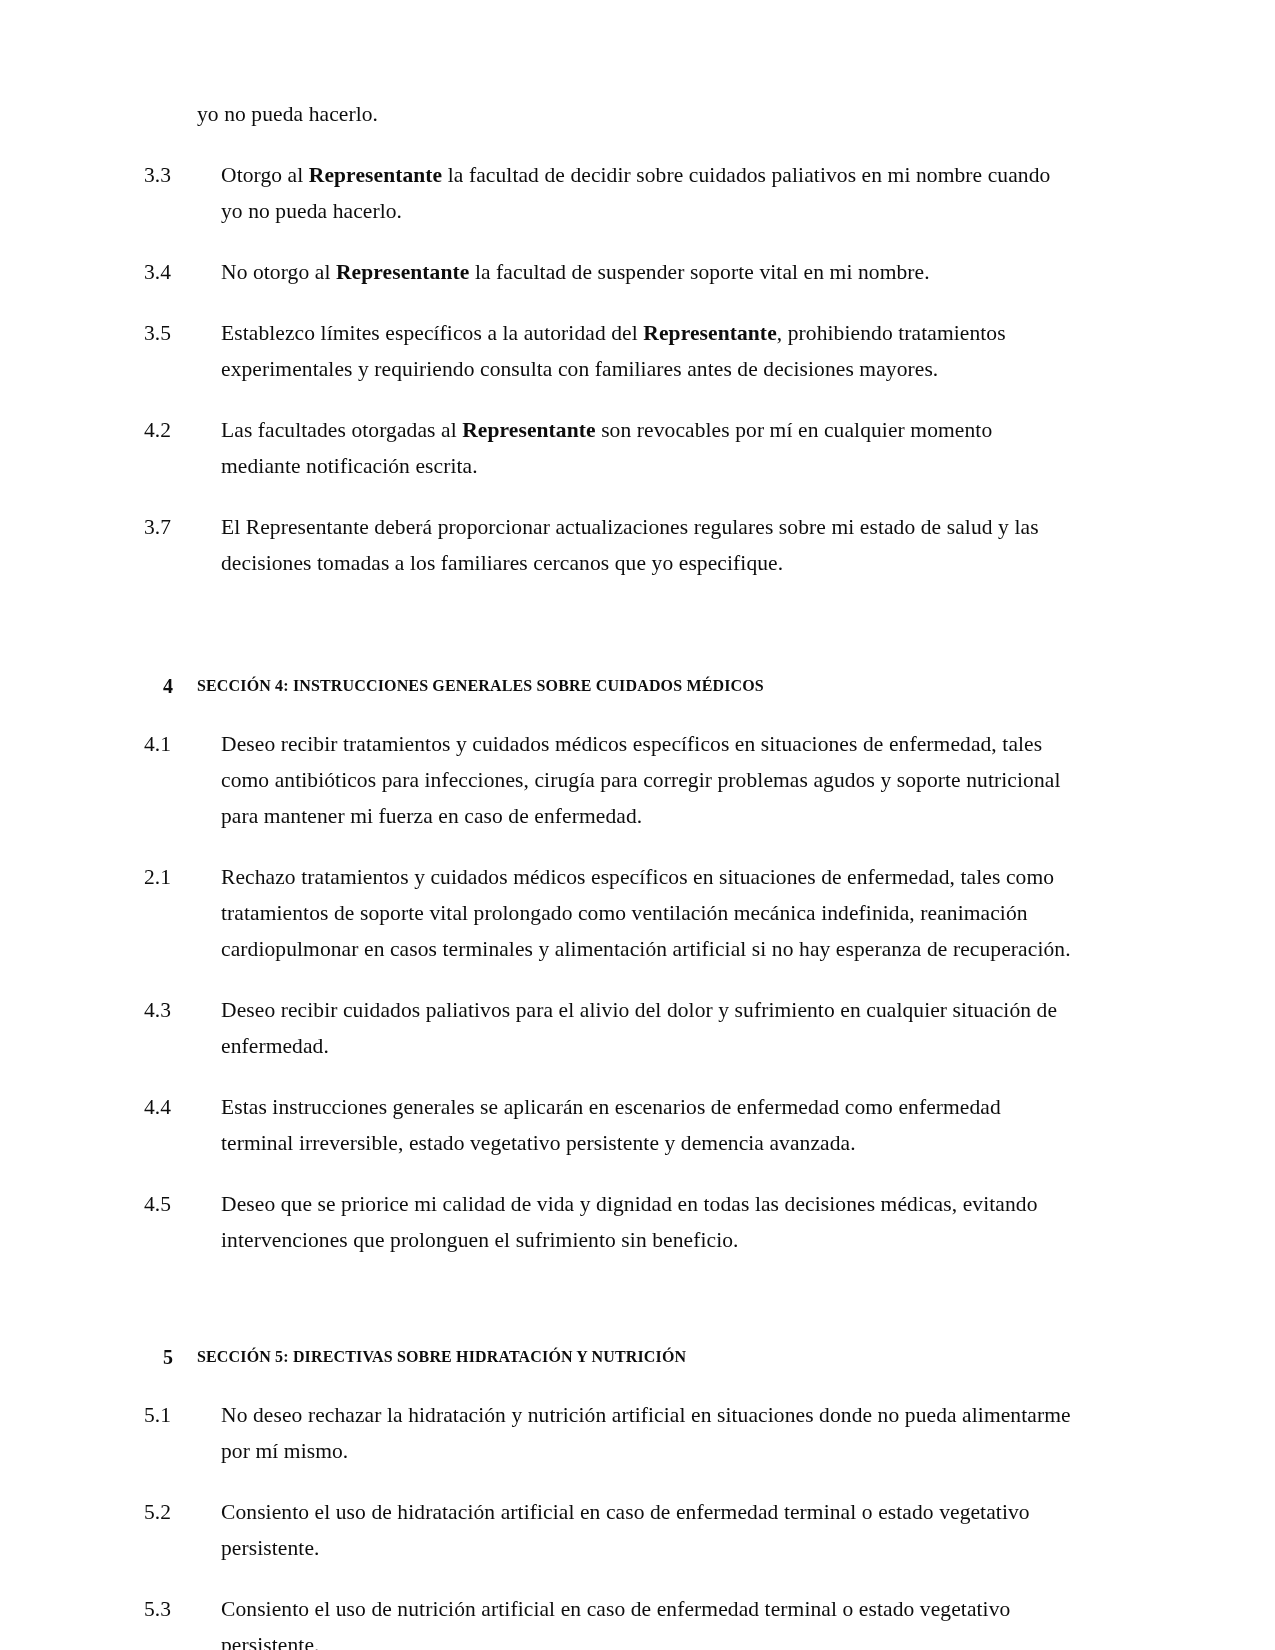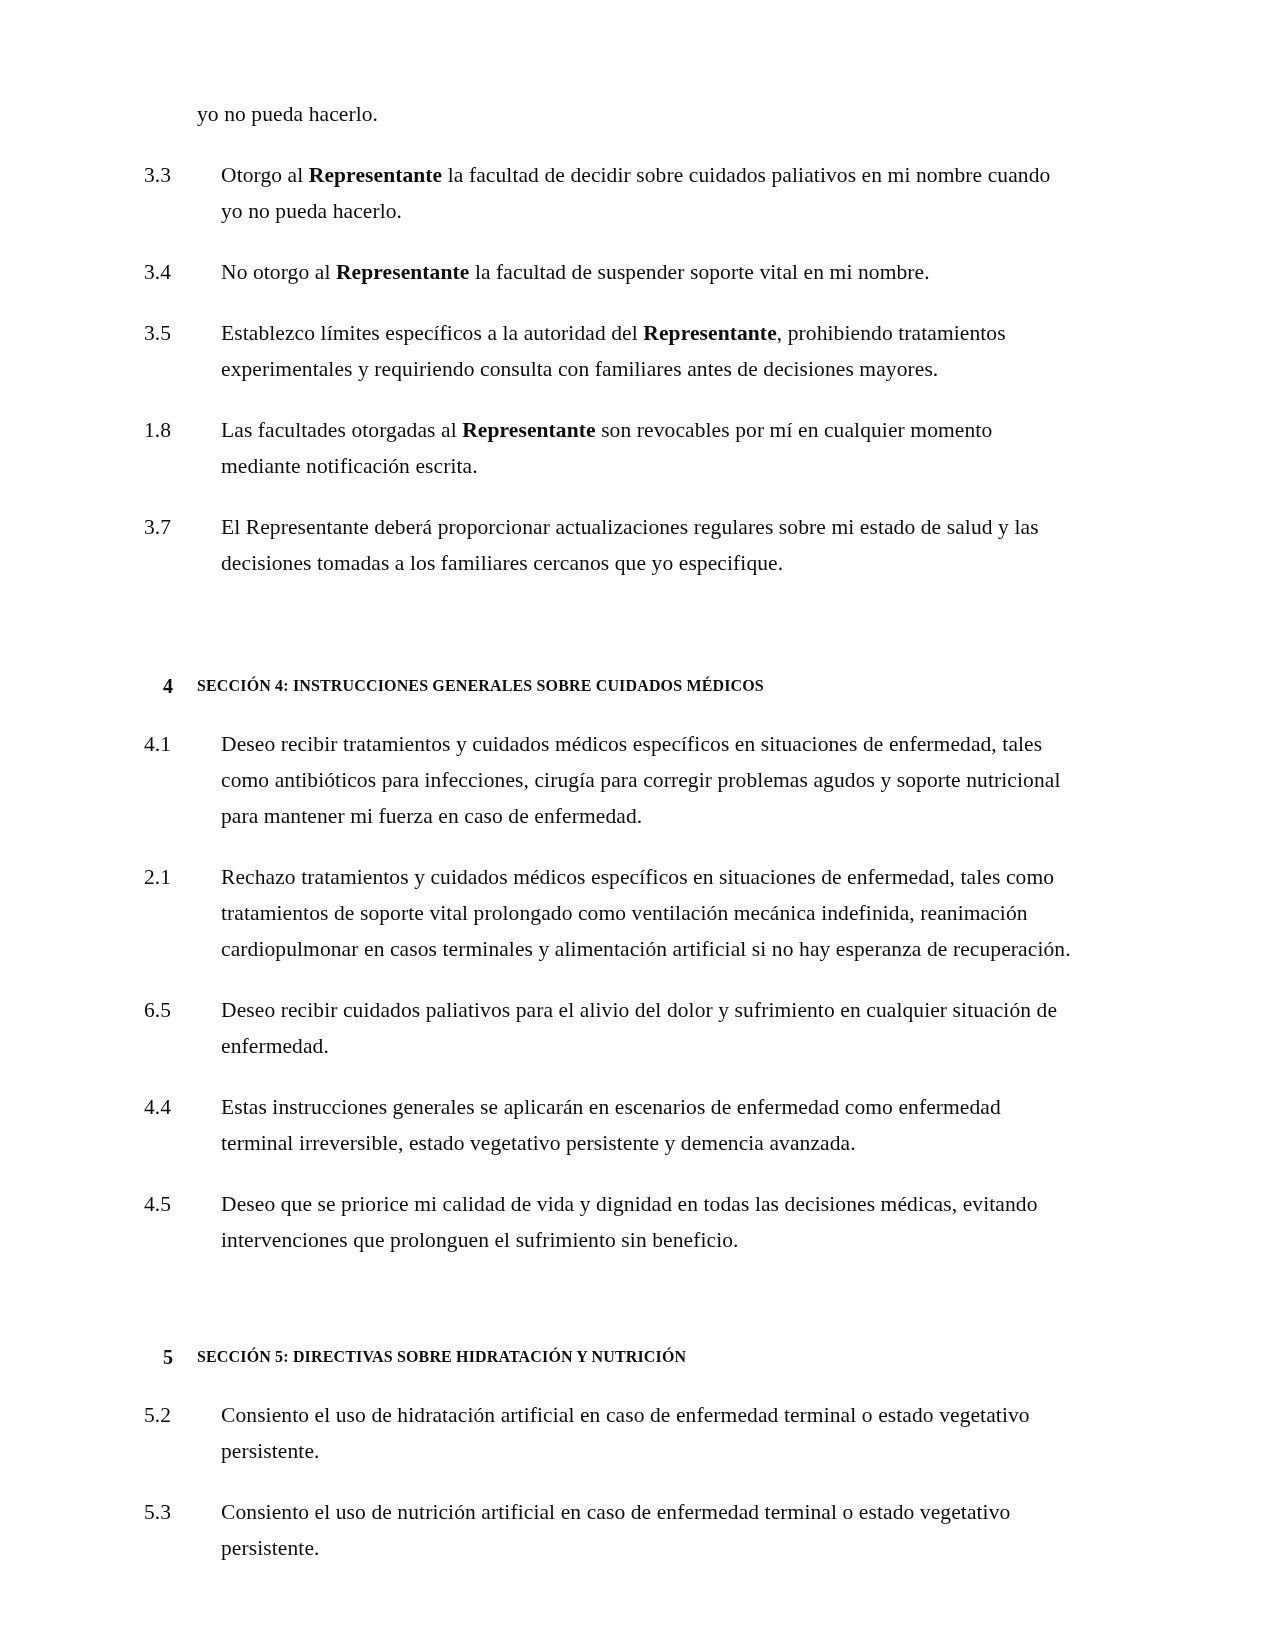--- a/index.html
+++ b/index.html
@@ -117,56 +117,60 @@
         </div>
         <div class="clause">
           <div class="clause-num">3.4</div>
           <div class="clause-body"><span>No otorgo al </span><strong>Representante</strong><span> la facultad de suspender soporte vital en mi nombre.</span></div>
         </div>
         <div class="clause">
           <div class="clause-num">3.5</div>
           <div class="clause-body"><span>Establezco límites específicos a la autoridad del </span><strong>Representante</strong><span>, prohibiendo tratamientos experimentales y requiriendo consulta con familiares antes de decisiones mayores.</span></div>
         </div>
         <div class="clause">
-          <div class="clause-num">1.8</div>
+          <div class="clause-num">4.2</div>
           <div class="clause-body"><span>Las facultades otorgadas al </span><strong>Representante</strong><span> son revocables por mí en cualquier momento mediante notificación escrita.</span></div>
         </div>
         <div class="clause">
           <div class="clause-num">3.7</div>
           <div class="clause-body"><span>El Representante deberá proporcionar actualizaciones regulares sobre mi estado de salud y las decisiones tomadas a los familiares cercanos que yo especifique.</span></div>
         </div>
         <div class="section-head first-head">
           <div class="section-num">4</div>
           <div class="section-title">SECCIÓN 4: INSTRUCCIONES GENERALES SOBRE CUIDADOS MÉDICOS</div>
         </div>
         <div class="clause">
           <div class="clause-num">4.1</div>
           <div class="clause-body"><span>Deseo recibir tratamientos y cuidados médicos específicos en situaciones de enfermedad, tales como antibióticos para infecciones, cirugía para corregir problemas agudos y soporte nutricional para mantener mi fuerza en caso de enfermedad.</span></div>
         </div>
         <div class="clause">
           <div class="clause-num">2.1</div>
           <div class="clause-body"><span>Rechazo tratamientos y cuidados médicos específicos en situaciones de enfermedad, tales como tratamientos de soporte vital prolongado como ventilación mecánica indefinida, reanimación cardiopulmonar en casos terminales y alimentación artificial si no hay esperanza de recuperación.</span></div>
         </div>
         <div class="clause">
-          <div class="clause-num">6.5</div>
+          <div class="clause-num">4.3</div>
           <div class="clause-body"><span>Deseo recibir cuidados paliativos para el alivio del dolor y sufrimiento en cualquier situación de enfermedad.</span></div>
         </div>
         <div class="clause">
           <div class="clause-num">4.4</div>
           <div class="clause-body"><span>Estas instrucciones generales se aplicarán en escenarios de enfermedad como enfermedad terminal irreversible, estado vegetativo persistente y demencia avanzada.</span></div>
         </div>
         <div class="clause">
           <div class="clause-num">4.5</div>
           <div class="clause-body"><span>Deseo que se priorice mi calidad de vida y dignidad en todas las decisiones médicas, evitando intervenciones que prolonguen el sufrimiento sin beneficio.</span></div>
         </div>
         <div class="section-head">
           <div class="section-num">5</div>
           <div class="section-title">SECCIÓN 5: DIRECTIVAS SOBRE HIDRATACIÓN Y NUTRICIÓN</div>
         </div>
         <div class="clause">
+          <div class="clause-num">5.1</div>
+          <div class="clause-body"><span>No deseo rechazar la hidratación y nutrición artificial en situaciones donde no pueda alimentarme por mí mismo.</span></div>
+        </div>
+        <div class="clause">
           <div class="clause-num">5.2</div>
           <div class="clause-body"><span>Consiento el uso de hidratación artificial en caso de enfermedad terminal o estado vegetativo persistente.</span></div>
         </div>
         <div class="clause">
           <div class="clause-num">5.3</div>
           <div class="clause-body"><span>Consiento el uso de nutrición artificial en caso de enfermedad terminal o estado vegetativo persistente.</span></div>
         </div>
       </div>
 
   </div>

